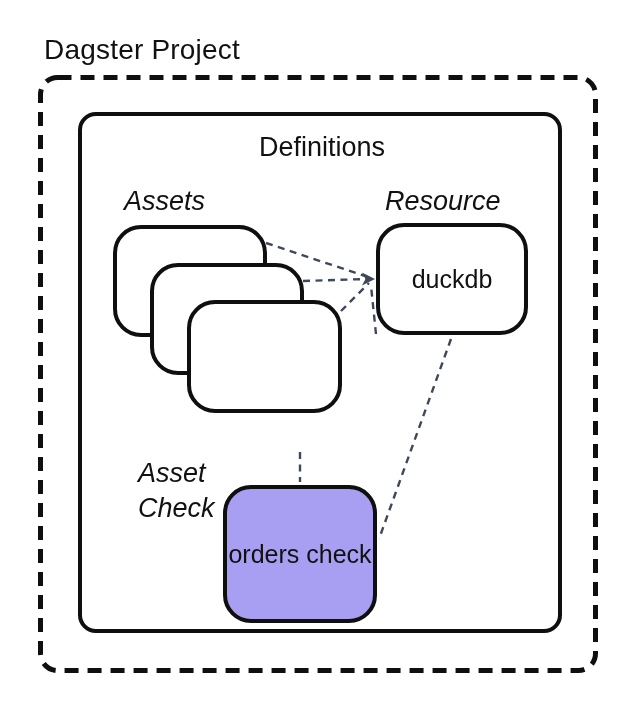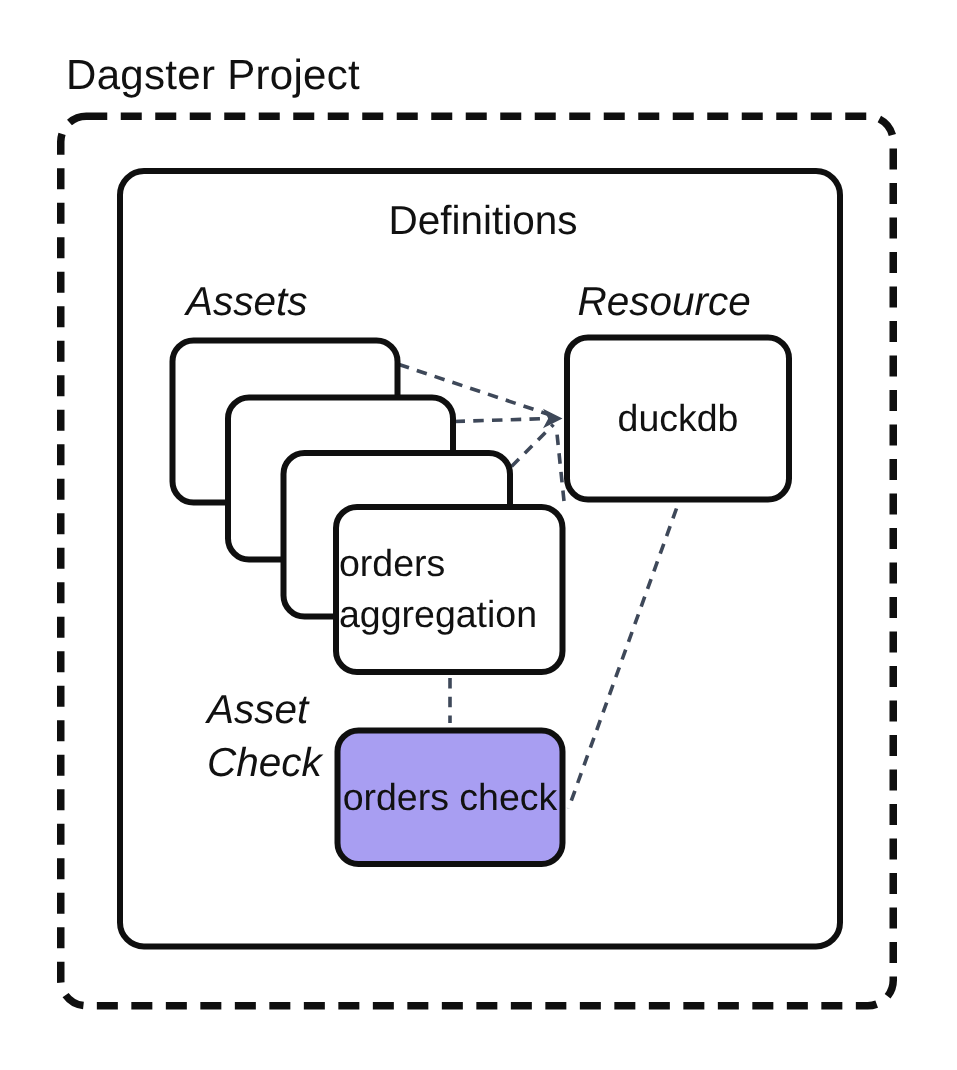--- a/index.html
+++ b/index.html
@@ -49,33 +49,33 @@
     z-index: 2;
   }
   .assets-label   { left: 124px; top: 186px; }
   .resource-label { left: 385px; top: 186px; }
   .asset-check-label { left: 138px; top: 456px; width: 112px; line-height: 35px; }
 
   .node {
     position: absolute;
     background: #ffffff;
     border: 4px solid var(--border);
-    border-radius: 16px;
+    border-radius: 28px;
     display: flex; align-items: center; justify-content: center;
-    text-align: left;
+    text-align: center;
     font-size: 25px; line-height: 34px;
     z-index: 2;
   }
   .card-1 { left: 113px; top: 225px; width: 154px; height: 112px; z-index: 2; }
   .card-2 { left: 150px; top: 263px; width: 154px; height: 112px; z-index: 3; }
   .card-3 { left: 187px; top: 300px; width: 155px; height: 113px; z-index: 4; }
   .card-front { left: 222px; top: 336px; width: 155px; height: 114px; z-index: 5; }
   .duckdb-box { left: 376px; top: 223px; width: 152px; height: 112px; }
   .orders-check-box {
-    left: 223px; top: 485px; width: 154px; height: 93px;
+    left: 223px; top: 485px; width: 154px; height: 138px;
     background: var(--asset-check-fill);
   }
 </style>
 </head>
 <body>
 
 <div class="stage">
 
   <svg class="underlay" width="638" height="713" viewBox="0 0 638 713">
 
@@ -99,23 +99,20 @@
   <div class="definitions-box"></div>
   <div class="definitions-label">Definitions</div>
 
   <div class="section-label resource-label">Resource</div>
   <div class="section-label assets-label">Assets</div>
   <div class="section-label asset-check-label">Asset Check</div>
 
   <div class="node card-1"></div>
   <div class="node card-2"></div>
   <div class="node card-3"></div>
-  <div class="node card-front">
-    <span>orders aggregation</span>
-  </div>
 
   <div class="node duckdb-box">
     <span>duckdb</span>
   </div>
 
   <div class="node orders-check-box">
     <span>orders check</span>
   </div>
 
 </div>

